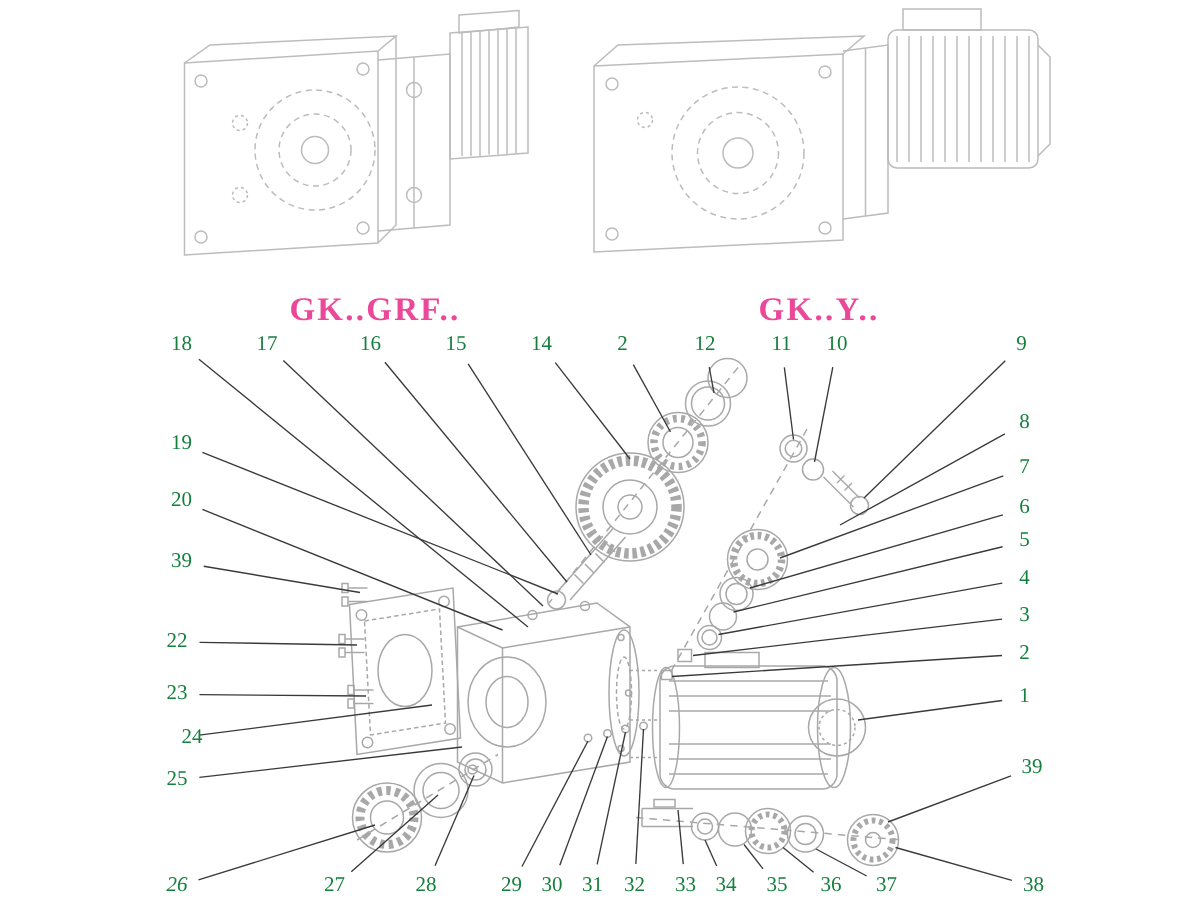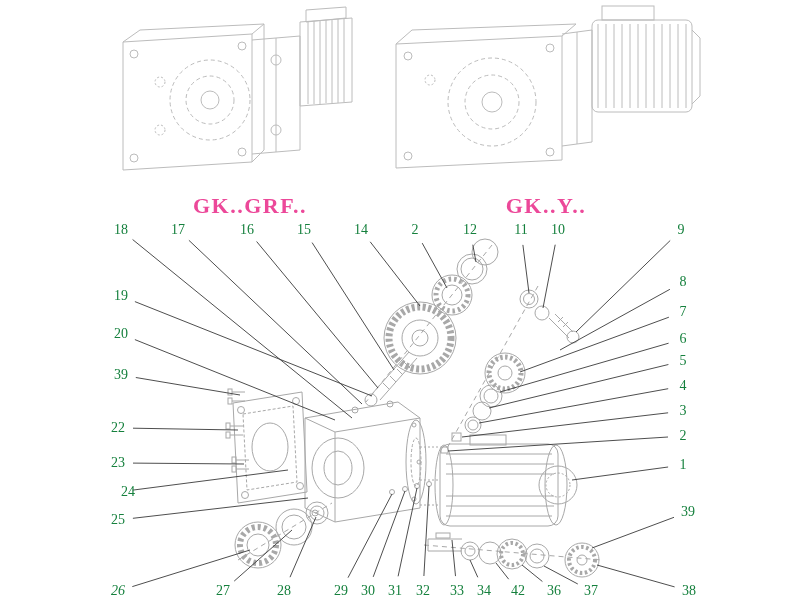--- a/index.html
+++ b/index.html
@@ -298,18 +298,18 @@
       <div class="callout" style="left: 118px; top: 520px;">25</div>
       <div class="callout" style="left: 118px; top: 591px; font-style: italic;">26</div>
       <div class="callout" style="left: 223px; top: 591px;">27</div>
       <div class="callout" style="left: 284px; top: 591px;">28</div>
       <div class="callout" style="left: 341px; top: 591px;">29</div>
       <div class="callout" style="left: 368px; top: 591px;">30</div>
       <div class="callout" style="left: 395px; top: 591px;">31</div>
       <div class="callout" style="left: 423px; top: 591px;">32</div>
       <div class="callout" style="left: 457px; top: 591px; text-align: right;">33</div>
       <div class="callout" style="left: 484px; top: 591px;">34</div>
-      <div class="callout" style="left: 518px; top: 591px;">42</div>
+      <div class="callout" style="left: 518px; top: 591px;">35</div>
       <div class="callout" style="left: 554px; top: 591px;">36</div>
       <div class="callout" style="left: 591px; top: 591px;">37</div>
       <div class="callout" style="left: 689px; top: 591px;">38</div>
     </div>
 </div>
 
 </body></html>

